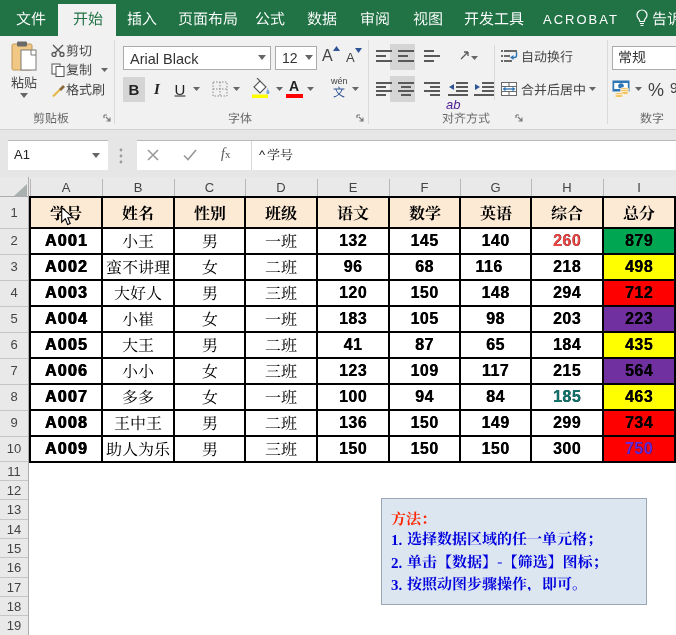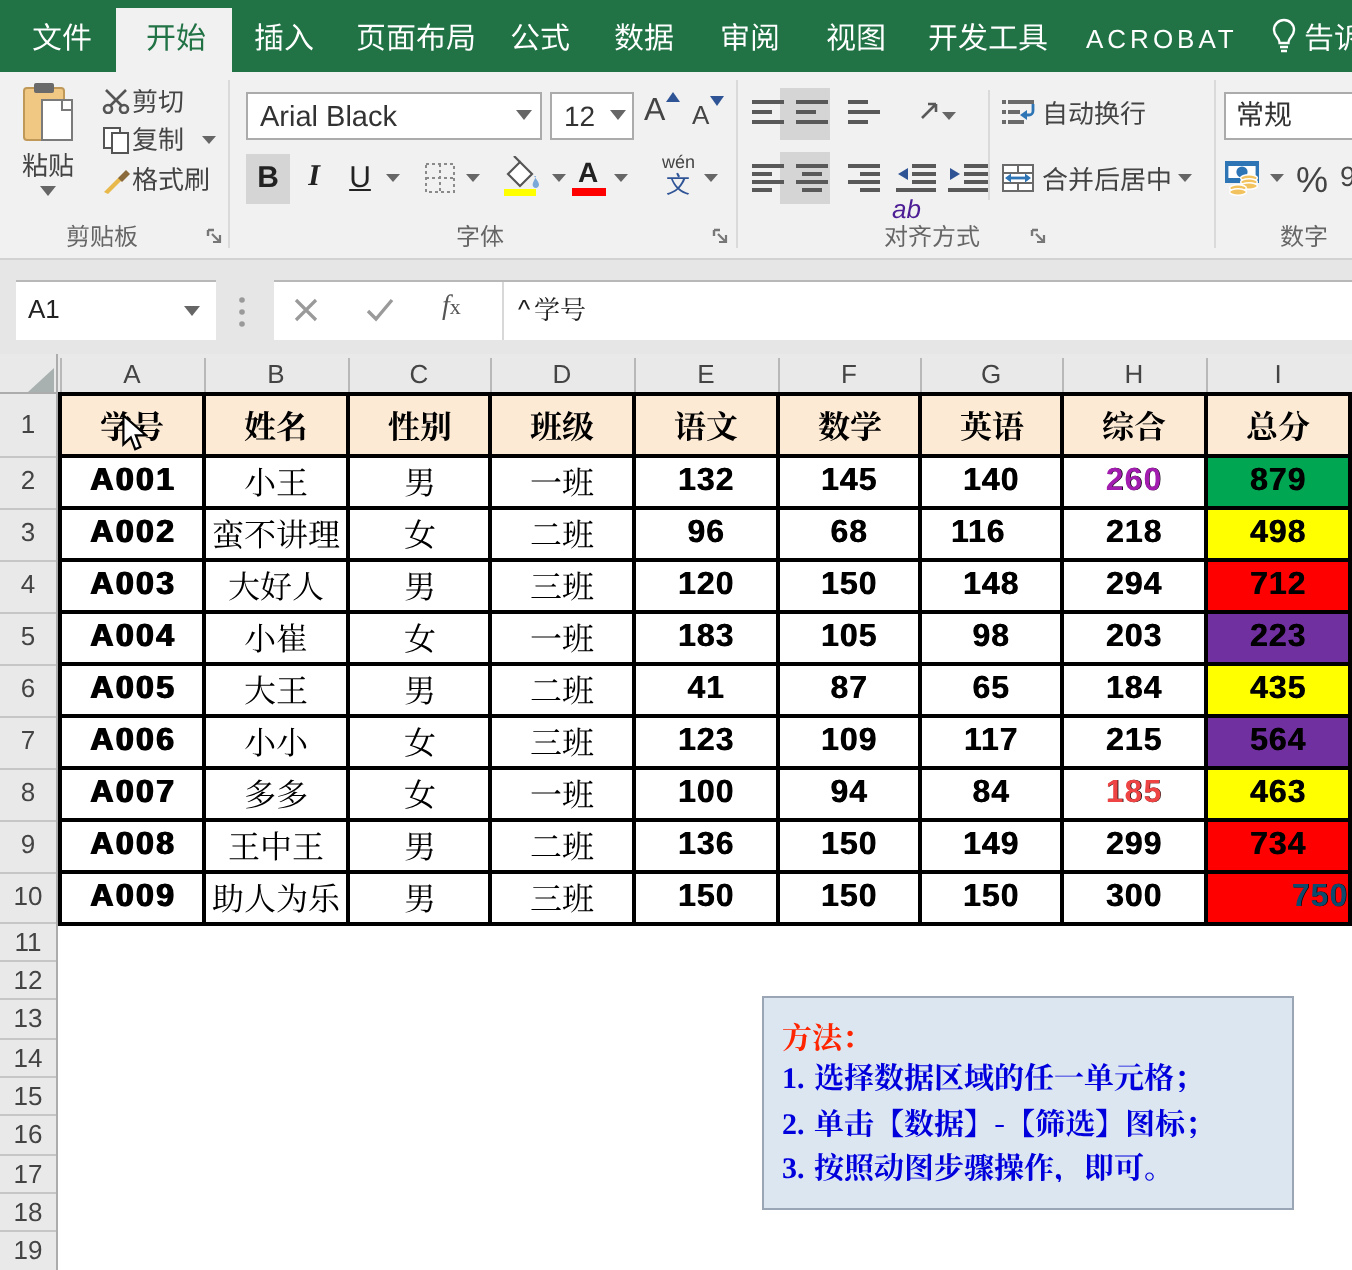--- a/index.html
+++ b/index.html
@@ -479,21 +479,21 @@
       <path d="M13.5 5.9 12.4 7.2H0.8L0.9 7.7H14.8C15.1 7.7 15.3 7.7 15.3 7.5C14.6 6.8 13.5 5.9 13.5 5.9Z M23.8 0.8V7.4C23.8 10.6 23.1 13.2 20.5 15.1L20.7 15.3C23.9 13.5 24.7 10.7 24.8 7.4V1.4C25.2 1.4 25.3 1.2 25.3 1ZM21.9 3.8C22.1 5.5 21.7 7.5 21.2 8.3C20.9 8.6 20.8 9 21.1 9.2C21.4 9.5 21.9 9.2 22.2 8.6C22.6 7.9 22.9 6.1 22.2 3.8ZM23.9 14.1 24 14.6H31.3C31.5 14.6 31.6 14.5 31.7 14.3C31.2 13.8 30.4 13.1 30.4 13.1L29.7 14.1H28.3V8.3H30.7C30.9 8.3 31 8.2 31.1 8C30.6 7.5 29.9 6.9 29.9 6.9L29.3 7.8H28.3V2.7H30.9C31.2 2.7 31.3 2.6 31.4 2.5C30.8 2 30 1.3 30 1.3L29.2 2.3H24.9L25.1 2.7H27.3V7.8H25.2L25.3 8.3H27.3V14.1ZM16.4 12.6 17 13.9C17.2 13.9 17.3 13.7 17.3 13.5C19.2 12.5 20.7 11.6 21.8 11L21.7 10.8L19.5 11.6V7.3H21.1C21.3 7.3 21.5 7.2 21.5 7.1C21.1 6.7 20.4 6 20.4 6L19.8 6.9H19.5V2.8H21.5C21.7 2.8 21.9 2.8 21.9 2.6C21.4 2.1 20.6 1.5 20.6 1.5L19.9 2.4H16.6L16.7 2.8H18.4V6.9H16.8L16.9 7.3H18.4V12C17.6 12.3 16.8 12.5 16.4 12.6Z" fill="#000"></path>
     </svg>
   </div>
 <div style="position:absolute;left:318.0px;top:229.0px;width:70.0px;height:24.0px;background:#ffffff;"></div>
 <div style="position:absolute;left:353.0px;top:241.0px;transform:translate(-50%,-50%);font:bold 16px 'Liberation Sans',sans-serif;color:#000;white-space:nowrap;letter-spacing:0.5px;text-shadow:0.3px 0 0 #000">132</div>
 <div style="position:absolute;left:390.0px;top:229.0px;width:69.0px;height:24.0px;background:#ffffff;"></div>
 <div style="position:absolute;left:424.5px;top:241.0px;transform:translate(-50%,-50%);font:bold 16px 'Liberation Sans',sans-serif;color:#000;white-space:nowrap;letter-spacing:0.5px;text-shadow:0.3px 0 0 #000">145</div>
 <div style="position:absolute;left:461.0px;top:229.0px;width:69.0px;height:24.0px;background:#ffffff;"></div>
 <div style="position:absolute;left:495.5px;top:241.0px;transform:translate(-50%,-50%);font:bold 16px 'Liberation Sans',sans-serif;color:#000;white-space:nowrap;letter-spacing:0.5px;text-shadow:0.3px 0 0 #000">140</div>
 <div style="position:absolute;left:532.0px;top:229.0px;width:70.0px;height:24.0px;background:#ffffff;"></div>
-<div style="position:absolute;left:567.0px;top:241.0px;transform:translate(-50%,-50%);font:bold 16px 'Liberation Sans',sans-serif;color:#a21caf;white-space:nowrap;letter-spacing:0.5px;text-shadow:0.3px 0 0 #000">260</div>
+<div style="position:absolute;left:567.0px;top:241.0px;transform:translate(-50%,-50%);font:bold 16px 'Liberation Sans',sans-serif;color:#ef4444;white-space:nowrap;letter-spacing:0.5px;text-shadow:0.3px 0 0 #000">260</div>
 <div style="position:absolute;left:604.0px;top:229.0px;width:70.0px;height:24.0px;background:#00a651;"></div>
 <div style="position:absolute;left:639.0px;top:241.0px;transform:translate(-50%,-50%);font:bold 16px 'Liberation Sans',sans-serif;color:#000;white-space:nowrap;letter-spacing:0.5px;text-shadow:0.3px 0 0 #000">879</div>
 <div style="position:absolute;left:31.0px;top:255.0px;width:70.0px;height:24.0px;background:#ffffff;"></div>
 <div style="position:absolute;left:66.0px;top:267.0px;transform:translate(-50%,-50%);font:bold 16px 'Liberation Sans',sans-serif;color:#000;white-space:nowrap;letter-spacing:1.2px;text-shadow:0.5px 0 0 #000,-0.3px 0 0 #000;padding-left:1.2px">A002</div>
 <div style="position:absolute;left:103.0px;top:255.0px;width:70.0px;height:24.0px;background:#ffffff;"></div>
 <div style="position:absolute;left:106.0px;top:259.0px;width:64px;height:16px">
     <svg width="64" height="16" viewBox="0 0 64 16">
       <path d="M6.7 0.6 6.6 0.7C7.1 1.1 7.7 1.9 8 2.5C9.1 3.2 9.8 1.1 6.7 0.6ZM5.3 5 3.9 4.1C3.1 5.5 1.9 6.8 0.9 7.5L1.1 7.7C2.3 7.2 3.6 6.3 4.6 5.1C5 5.2 5.2 5.1 5.3 5ZM10.9 4.3 10.8 4.4C11.9 5.1 13.3 6.4 13.8 7.3C15.1 8 15.6 5.4 10.9 4.3ZM4.1 12.1V11.6H7.5V13.7C4.7 13.8 2.4 13.9 1.1 13.9L1.9 15.2C2 15.2 2.2 15.1 2.3 14.9C7 14.5 10.3 14.2 12.7 13.9C13.2 14.3 13.7 14.8 13.9 15.3C15.2 15.8 15.3 13.1 10.6 12.3L10.5 12.5C11 12.7 11.7 13.1 12.3 13.6L8.5 13.7V11.6H11.9V12.1H12.1C12.4 12.1 12.9 11.9 13 11.8V9.3C13.3 9.3 13.5 9.2 13.6 9L12.3 8L11.7 8.7H8.5V7.7C8.9 7.7 9 7.5 9.1 7.3L7.5 7.2V8.7H4.2L3 8.2V12.4H3.2C3.6 12.4 4.1 12.2 4.1 12.1ZM7.5 9.2V11.1H4.1V9.2ZM8.5 9.2H11.9V11.1H8.5ZM13.8 1.7 13 2.7H0.8L1 3.2H5.7V7.6H5.8C6.4 7.6 6.7 7.3 6.7 7.3V3.2H9.2V7.5H9.4C10 7.5 10.3 7.3 10.3 7.2V3.2H14.8C15.1 3.2 15.2 3.1 15.3 2.9C14.7 2.4 13.8 1.7 13.8 1.7Z M25.3 5.6 25.2 5.8C26.9 6.8 29.3 8.6 30.2 10C31.7 10.7 31.8 7.7 25.3 5.6ZM16.8 2 17 2.5H24.4C23 5.4 19.8 8.4 16.6 10.4L16.7 10.6C19.2 9.4 21.6 7.7 23.5 5.7V15.3H23.6C24 15.3 24.5 15 24.5 15V5.5C24.8 5.4 24.9 5.3 25 5.2L24.2 4.9C24.9 4.1 25.5 3.3 25.9 2.5H30.8C31 2.5 31.2 2.4 31.2 2.2C30.6 1.7 29.6 1 29.6 1L28.8 2Z M34 0.7 33.8 0.8C34.5 1.5 35.3 2.7 35.6 3.6C36.6 4.3 37.4 2.1 34 0.7ZM35.9 5.6C36.2 5.5 36.4 5.4 36.5 5.3L35.4 4.4L34.9 5H32.7L32.8 5.5H34.9V12.4C34.9 12.7 34.8 12.8 34.3 13.1L35 14.4C35.2 14.3 35.3 14.1 35.4 13.9C36.6 12.7 37.7 11.6 38.3 11L38.2 10.8C37.4 11.3 36.6 11.9 35.9 12.3ZM45.9 3.3 45.2 4.3H44.6V1.4C45 1.3 45.1 1.2 45.1 0.9L43.6 0.8V4.3H40.8V1.3C41.2 1.3 41.3 1.1 41.4 0.9L39.8 0.7V4.3H37.3L37.5 4.7H39.8V8.3L39.8 8.9H36.8L36.9 9.4H39.8C39.6 11.9 38.7 13.7 36.6 15.1L36.8 15.3C39.5 13.9 40.5 12 40.7 9.4H43.6V15.3H43.8C44.1 15.3 44.6 15.1 44.6 14.9V9.4H47.2C47.4 9.4 47.5 9.3 47.6 9.1C47.1 8.6 46.2 8 46.2 8L45.5 8.9H44.6V4.7H46.8C47.1 4.7 47.2 4.7 47.2 4.5C46.7 4 45.9 3.3 45.9 3.3ZM40.8 8.9 40.8 8.3V4.7H43.6V8.9Z M54.4 1.8V9.6H54.6C55 9.6 55.4 9.3 55.4 9.2V8.6H57.8V11H54.3L54.4 11.5H57.8V14.3H52.8L52.9 14.8H63.3C63.5 14.8 63.6 14.7 63.7 14.5C63.2 14 62.3 13.3 62.3 13.3L61.5 14.3H58.9V11.5H62.6C62.8 11.5 63 11.4 63 11.2C62.5 10.7 61.6 10.1 61.6 10.1L60.9 11H58.9V8.6H61.4V9.2H61.6C62 9.2 62.5 9 62.5 8.9V2.5C62.8 2.4 63.1 2.3 63.2 2.2L61.9 1.2L61.3 1.8H55.5L54.4 1.3ZM57.8 5.4V8.1H55.4V5.4ZM58.9 5.4H61.4V8.1H58.9ZM57.8 4.9H55.4V2.3H57.8ZM58.9 4.9V2.3H61.4V4.9ZM48.5 12.4 49 13.7C49.2 13.6 49.3 13.5 49.3 13.3C51.4 12.3 53.1 11.3 54.2 10.7L54.2 10.5L51.8 11.3V7.1H53.6C53.8 7.1 54 7.1 54 6.9C53.6 6.4 52.9 5.8 52.9 5.8L52.2 6.7H51.8V2.8H53.8C54 2.8 54.2 2.7 54.3 2.6C53.7 2.1 52.9 1.4 52.9 1.4L52.2 2.4H48.7L48.8 2.8H50.7V6.7H48.7L48.8 7.1H50.7V11.7C49.7 12 48.9 12.3 48.5 12.4Z" fill="#000"></path>
     </svg>
   </div>
@@ -659,21 +659,21 @@
       <path d="M13.5 5.9 12.4 7.2H0.8L0.9 7.7H14.8C15.1 7.7 15.3 7.7 15.3 7.5C14.6 6.8 13.5 5.9 13.5 5.9Z M23.8 0.8V7.4C23.8 10.6 23.1 13.2 20.5 15.1L20.7 15.3C23.9 13.5 24.7 10.7 24.8 7.4V1.4C25.2 1.4 25.3 1.2 25.3 1ZM21.9 3.8C22.1 5.5 21.7 7.5 21.2 8.3C20.9 8.6 20.8 9 21.1 9.2C21.4 9.5 21.9 9.2 22.2 8.6C22.6 7.9 22.9 6.1 22.2 3.8ZM23.9 14.1 24 14.6H31.3C31.5 14.6 31.6 14.5 31.7 14.3C31.2 13.8 30.4 13.1 30.4 13.1L29.7 14.1H28.3V8.3H30.7C30.9 8.3 31 8.2 31.1 8C30.6 7.5 29.9 6.9 29.9 6.9L29.3 7.8H28.3V2.7H30.9C31.2 2.7 31.3 2.6 31.4 2.5C30.8 2 30 1.3 30 1.3L29.2 2.3H24.9L25.1 2.7H27.3V7.8H25.2L25.3 8.3H27.3V14.1ZM16.4 12.6 17 13.9C17.2 13.9 17.3 13.7 17.3 13.5C19.2 12.5 20.7 11.6 21.8 11L21.7 10.8L19.5 11.6V7.3H21.1C21.3 7.3 21.5 7.2 21.5 7.1C21.1 6.7 20.4 6 20.4 6L19.8 6.9H19.5V2.8H21.5C21.7 2.8 21.9 2.8 21.9 2.6C21.4 2.1 20.6 1.5 20.6 1.5L19.9 2.4H16.6L16.7 2.8H18.4V6.9H16.8L16.9 7.3H18.4V12C17.6 12.3 16.8 12.5 16.4 12.6Z" fill="#000"></path>
     </svg>
   </div>
 <div style="position:absolute;left:318.0px;top:385.0px;width:70.0px;height:24.0px;background:#ffffff;"></div>
 <div style="position:absolute;left:353.0px;top:397.0px;transform:translate(-50%,-50%);font:bold 16px 'Liberation Sans',sans-serif;color:#000;white-space:nowrap;letter-spacing:0.5px;text-shadow:0.3px 0 0 #000">100</div>
 <div style="position:absolute;left:390.0px;top:385.0px;width:69.0px;height:24.0px;background:#ffffff;"></div>
 <div style="position:absolute;left:424.5px;top:397.0px;transform:translate(-50%,-50%);font:bold 16px 'Liberation Sans',sans-serif;color:#000;white-space:nowrap;letter-spacing:0.5px;text-shadow:0.3px 0 0 #000">94</div>
 <div style="position:absolute;left:461.0px;top:385.0px;width:69.0px;height:24.0px;background:#ffffff;"></div>
 <div style="position:absolute;left:495.5px;top:397.0px;transform:translate(-50%,-50%);font:bold 16px 'Liberation Sans',sans-serif;color:#000;white-space:nowrap;letter-spacing:0.5px;text-shadow:0.3px 0 0 #000">84</div>
 <div style="position:absolute;left:532.0px;top:385.0px;width:70.0px;height:24.0px;background:#ffffff;"></div>
-<div style="position:absolute;left:567.0px;top:397.0px;transform:translate(-50%,-50%);font:bold 16px 'Liberation Sans',sans-serif;color:#ef4444;white-space:nowrap;letter-spacing:0.5px;text-shadow:0.3px 0 0 #000">185</div>
+<div style="position:absolute;left:567.0px;top:397.0px;transform:translate(-50%,-50%);font:bold 16px 'Liberation Sans',sans-serif;color:#0f766e;white-space:nowrap;letter-spacing:0.5px;text-shadow:0.3px 0 0 #000">185</div>
 <div style="position:absolute;left:604.0px;top:385.0px;width:70.0px;height:24.0px;background:#ffff00;"></div>
 <div style="position:absolute;left:639.0px;top:397.0px;transform:translate(-50%,-50%);font:bold 16px 'Liberation Sans',sans-serif;color:#000;white-space:nowrap;letter-spacing:0.5px;text-shadow:0.3px 0 0 #000">463</div>
 <div style="position:absolute;left:31.0px;top:411.0px;width:70.0px;height:24.0px;background:#ffffff;"></div>
 <div style="position:absolute;left:66.0px;top:423.0px;transform:translate(-50%,-50%);font:bold 16px 'Liberation Sans',sans-serif;color:#000;white-space:nowrap;letter-spacing:1.2px;text-shadow:0.5px 0 0 #000,-0.3px 0 0 #000;padding-left:1.2px">A008</div>
 <div style="position:absolute;left:103.0px;top:411.0px;width:70.0px;height:24.0px;background:#ffffff;"></div>
 <div style="position:absolute;left:114.0px;top:415.0px;width:48px;height:16px">
     <svg width="48" height="16" viewBox="0 0 48 16">
       <path d="M0.8 14.1 0.9 14.6H14.8C15.1 14.6 15.2 14.5 15.3 14.3C14.7 13.8 13.7 13.1 13.7 13.1L12.9 14.1H8.5V8.2H13.5C13.7 8.2 13.9 8.1 13.9 7.9C13.4 7.4 12.5 6.7 12.5 6.7L11.7 7.7H8.5V2.6H14.1C14.3 2.6 14.5 2.5 14.5 2.3C14 1.8 13 1.1 13 1.1L12.2 2.1H1.5L1.6 2.6H7.4V7.7H2.2L2.3 8.2H7.4V14.1Z M29.2 8.7H24.5V4.5H29.2ZM25.1 0.8 23.4 0.7V4H18.9L17.7 3.5V10.7H17.9C18.3 10.7 18.8 10.5 18.8 10.4V9.2H23.4V15.3H23.6C24 15.3 24.5 15.1 24.5 14.9V9.2H29.2V10.5H29.3C29.7 10.5 30.2 10.3 30.2 10.2V4.7C30.5 4.6 30.8 4.5 30.9 4.4L29.6 3.4L29 4H24.5V1.3C24.9 1.2 25 1.1 25.1 0.8ZM18.8 8.7V4.5H23.4V8.7Z M32.8 14.1 32.9 14.6H46.8C47.1 14.6 47.2 14.5 47.3 14.3C46.7 13.8 45.7 13.1 45.7 13.1L44.9 14.1H40.5V8.2H45.5C45.7 8.2 45.9 8.1 45.9 7.9C45.4 7.4 44.5 6.7 44.5 6.7L43.7 7.7H40.5V2.6H46.1C46.3 2.6 46.5 2.5 46.5 2.3C46 1.8 45 1.1 45 1.1L44.2 2.1H33.5L33.6 2.6H39.4V7.7H34.2L34.3 8.2H39.4V14.1Z" fill="#000"></path>
     </svg>
   </div>
@@ -721,21 +721,21 @@
   </div>
 <div style="position:absolute;left:318.0px;top:437.0px;width:70.0px;height:24.0px;background:#ffffff;"></div>
 <div style="position:absolute;left:353.0px;top:449.0px;transform:translate(-50%,-50%);font:bold 16px 'Liberation Sans',sans-serif;color:#000;white-space:nowrap;letter-spacing:0.5px;text-shadow:0.3px 0 0 #000">150</div>
 <div style="position:absolute;left:390.0px;top:437.0px;width:69.0px;height:24.0px;background:#ffffff;"></div>
 <div style="position:absolute;left:424.5px;top:449.0px;transform:translate(-50%,-50%);font:bold 16px 'Liberation Sans',sans-serif;color:#000;white-space:nowrap;letter-spacing:0.5px;text-shadow:0.3px 0 0 #000">150</div>
 <div style="position:absolute;left:461.0px;top:437.0px;width:69.0px;height:24.0px;background:#ffffff;"></div>
 <div style="position:absolute;left:495.5px;top:449.0px;transform:translate(-50%,-50%);font:bold 16px 'Liberation Sans',sans-serif;color:#000;white-space:nowrap;letter-spacing:0.5px;text-shadow:0.3px 0 0 #000">150</div>
 <div style="position:absolute;left:532.0px;top:437.0px;width:70.0px;height:24.0px;background:#ffffff;"></div>
 <div style="position:absolute;left:567.0px;top:449.0px;transform:translate(-50%,-50%);font:bold 16px 'Liberation Sans',sans-serif;color:#000;white-space:nowrap;letter-spacing:0.5px;text-shadow:0.3px 0 0 #000">300</div>
 <div style="position:absolute;left:604.0px;top:437.0px;width:70.0px;height:24.0px;background:#ff0000;"></div>
-<div style="position:absolute;left:660px;top:449.0px;transform:translate(-50%,-50%);font:bold 16px 'Liberation Sans',sans-serif;color:#0c4a6e;white-space:nowrap;letter-spacing:0.5px;text-shadow:0.3px 0 0 #000">750</div>
+<div style="position:absolute;left:639.0px;top:449.0px;transform:translate(-50%,-50%);font:bold 16px 'Liberation Sans',sans-serif;color:#6d28d9;white-space:nowrap;letter-spacing:0.5px;text-shadow:0.3px 0 0 #000">750</div>
 <div style="position:absolute;left:29.0px;top:196.0px;width:647.0px;height:2.0px;background:#000;"></div>
 <div style="position:absolute;left:29.0px;top:227.0px;width:647.0px;height:2.0px;background:#000;"></div>
 <div style="position:absolute;left:29.0px;top:253.0px;width:647.0px;height:2.0px;background:#000;"></div>
 <div style="position:absolute;left:29.0px;top:279.0px;width:647.0px;height:2.0px;background:#000;"></div>
 <div style="position:absolute;left:29.0px;top:305.0px;width:647.0px;height:2.0px;background:#000;"></div>
 <div style="position:absolute;left:29.0px;top:331.0px;width:647.0px;height:2.0px;background:#000;"></div>
 <div style="position:absolute;left:29.0px;top:357.0px;width:647.0px;height:2.0px;background:#000;"></div>
 <div style="position:absolute;left:29.0px;top:383.0px;width:647.0px;height:2.0px;background:#000;"></div>
 <div style="position:absolute;left:29.0px;top:409.0px;width:647.0px;height:2.0px;background:#000;"></div>
 <div style="position:absolute;left:29.0px;top:435.0px;width:647.0px;height:2.0px;background:#000;"></div>

